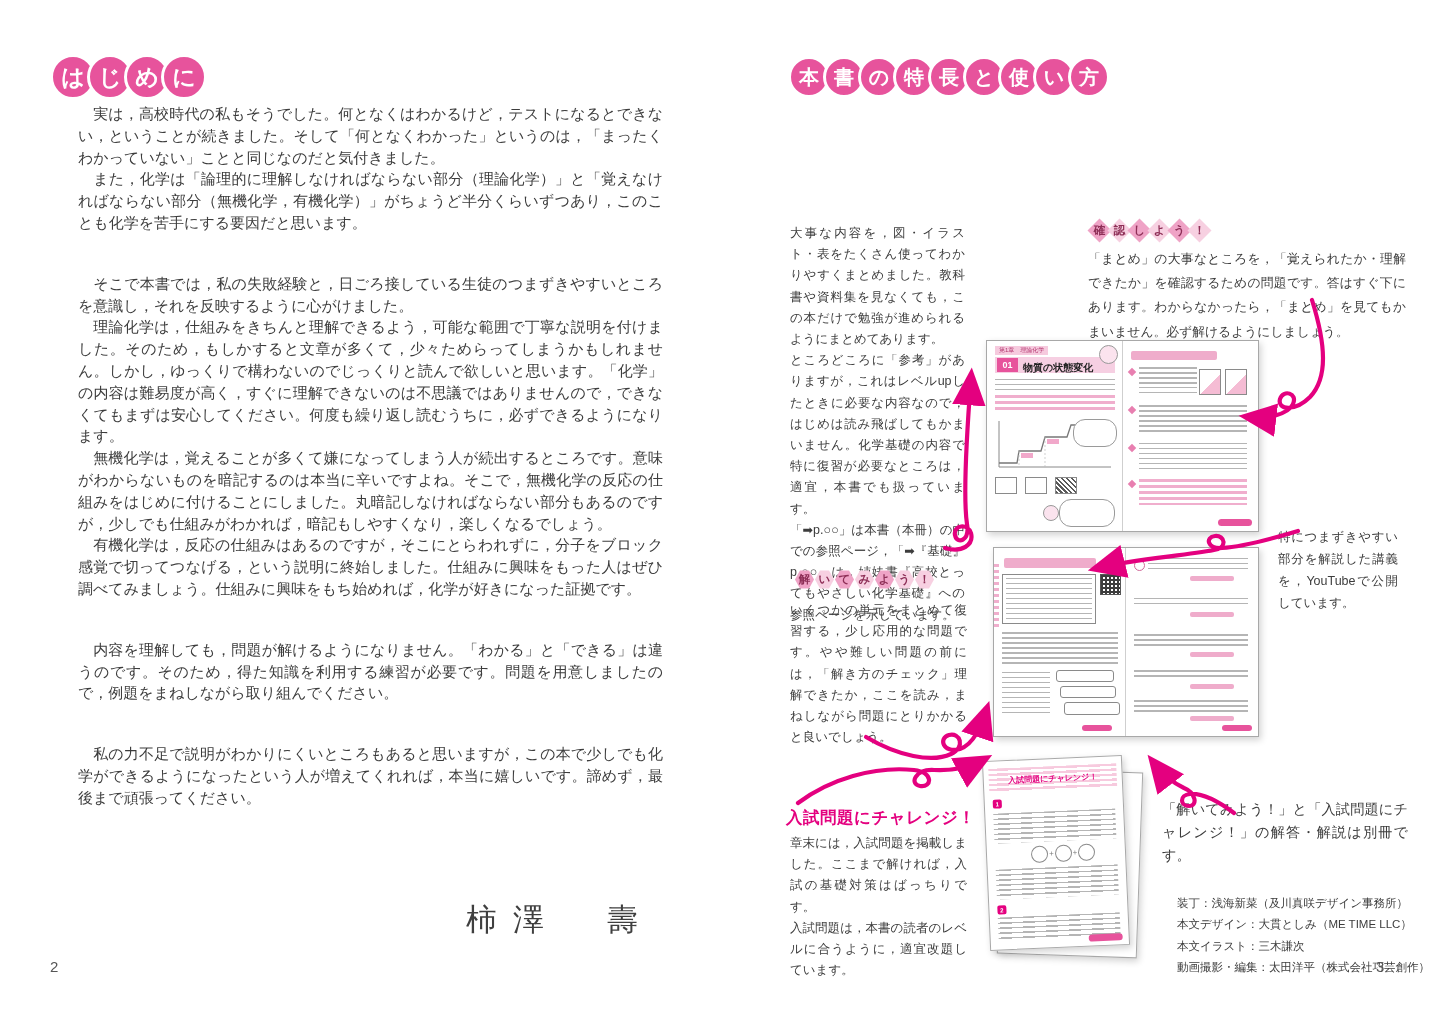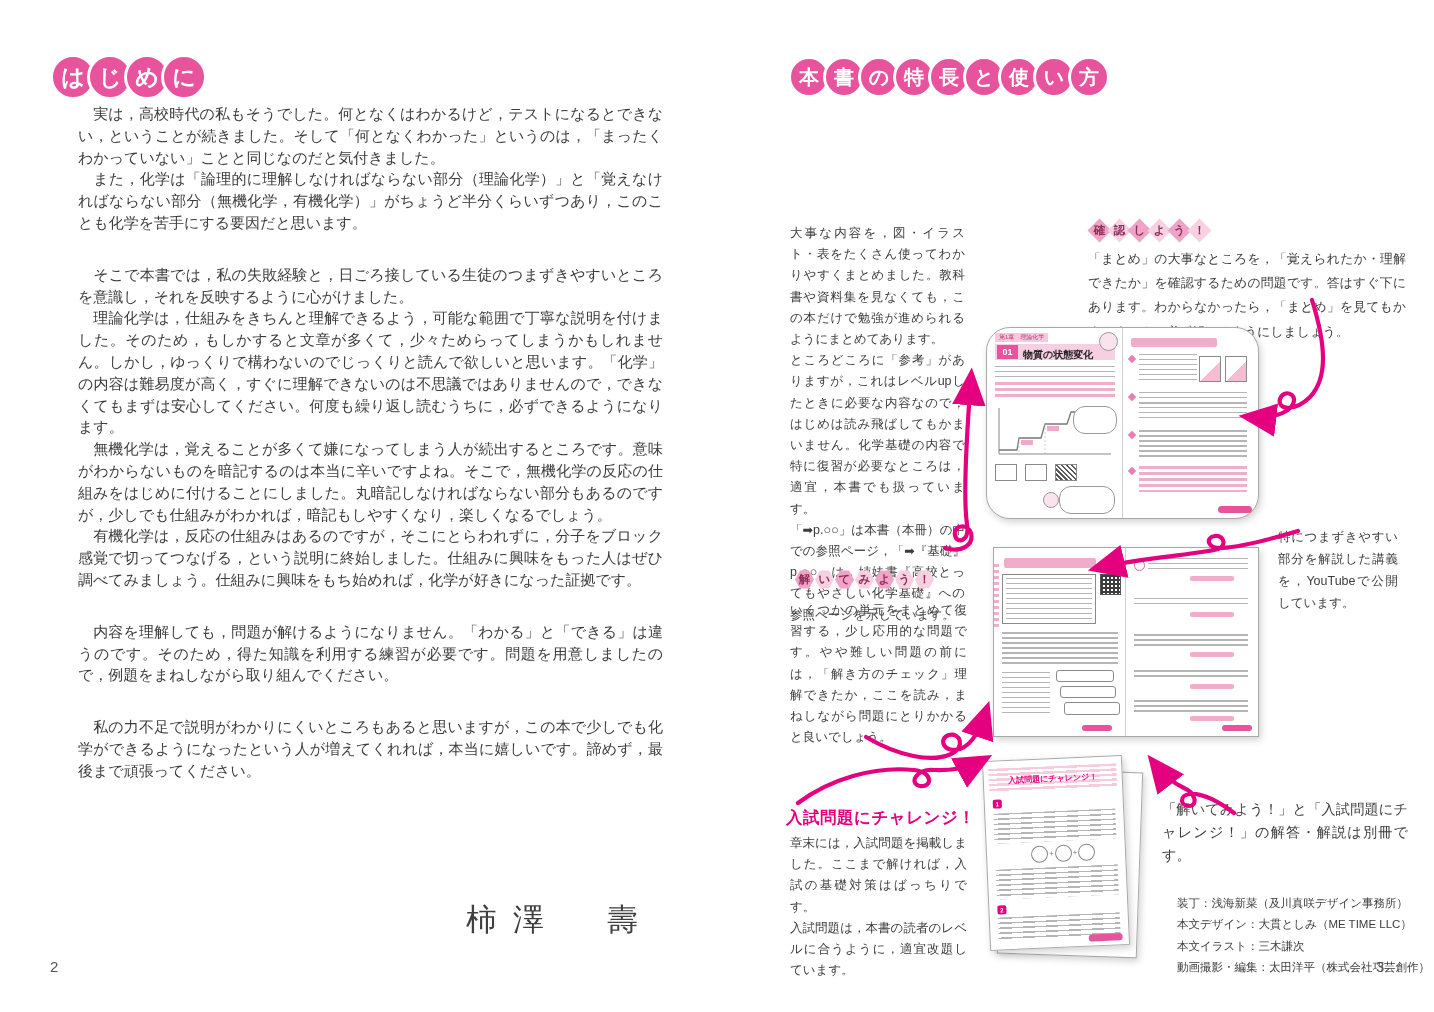--- a/index.html
+++ b/index.html
@@ -13,21 +13,21 @@
     color:#fff;font-weight:bold;display:flex;align-items:center;justify-content:center;
     margin-left:-9px;box-sizing:border-box;}
   .badge .c:first-child{margin-left:0;}
   .badge-l .c{font-size:23px;}
   .badge-r .c{width:42px;height:42px;font-size:20px;margin-left:-7px;}
   .badge-r .c:first-child{margin-left:0;}
 
   
   .jptext p{margin:0;text-align:justify;}
   .lp-body{position:absolute;left:78px;top:103px;width:585px;font-size:15px;line-height:21.8px;color:#3c3c3c;}
-  .lp-body p.gap{margin-top:30px;}
+  .lp-body p.gap{margin-top:39px;}
   .signature{position:absolute;left:466px;top:899px;font-family:"DejaVu Serif","Liberation Serif",serif;
     font-size:31px;letter-spacing:16px;color:#3f3f3f;}
   .pagenum{position:absolute;font-size:15px;color:#555;}
 
   .rp-intro{position:absolute;left:790px;top:108px;width:604px;font-size:15px;line-height:21px;color:#3c3c3c;}
   .note-col{font-size:12.5px;line-height:21.2px;color:#3c3c3c;}
   .matome-note{position:absolute;left:790px;top:223px;width:175px;}
   .kakunin-text{position:absolute;left:1088px;top:247px;width:318px;font-size:12.8px;line-height:24.2px;color:#3c3c3c;text-align:justify;}
   .toite-text{position:absolute;left:790px;top:600px;width:177px;}
   .youtube-note{position:absolute;left:1278px;top:526px;width:120px;font-size:12.5px;line-height:22px;color:#3c3c3c;text-align:justify;}
@@ -213,21 +213,21 @@
 
   <div class="credits">
     <div>装丁：浅海新菜（及川真咲デザイン事務所）</div>
     <div>本文デザイン：大貫としみ（ME TIME LLC）</div>
     <div>本文イラスト：三木謙次</div>
     <div>動画撮影・編集：太田洋平（株式会社巧芸創作）</div>
   </div>
 
   <div class="pagenum" style="left:1376px;top:958px;">3</div>
 
-  <div class="thumb" style="left:986px;top:327px;width:271px;height:190px;border-radius:24px;">
+  <div class="thumb" style="left:986px;top:340px;width:271px;height:190px;">
     <div class="vline" style="left:135px;"></div>
 
     <div class="mini-chapter" style="left:8px;top:5px;">第1章　理論化学</div>
     <div class="mini-strip" style="left:8px;top:16px;width:120px;height:16px;"></div>
     <div class="mini-num" style="left:10px;top:17px;">01</div>
     <div class="mini-title" style="left:36px;top:20px;">物質の状態変化</div>
     <div class="mini-avatar" style="left:112px;top:4px;"></div>
     <div class="stripes" style="position:absolute;left:8px;top:38px;width:120px;height:14px;"></div>
     <div class="stripes-pink" style="position:absolute;left:8px;top:54px;width:120px;height:18px;"></div>
     <svg style="position:absolute;left:8px;top:76px;" width="120" height="54" viewBox="0 0 120 54">

